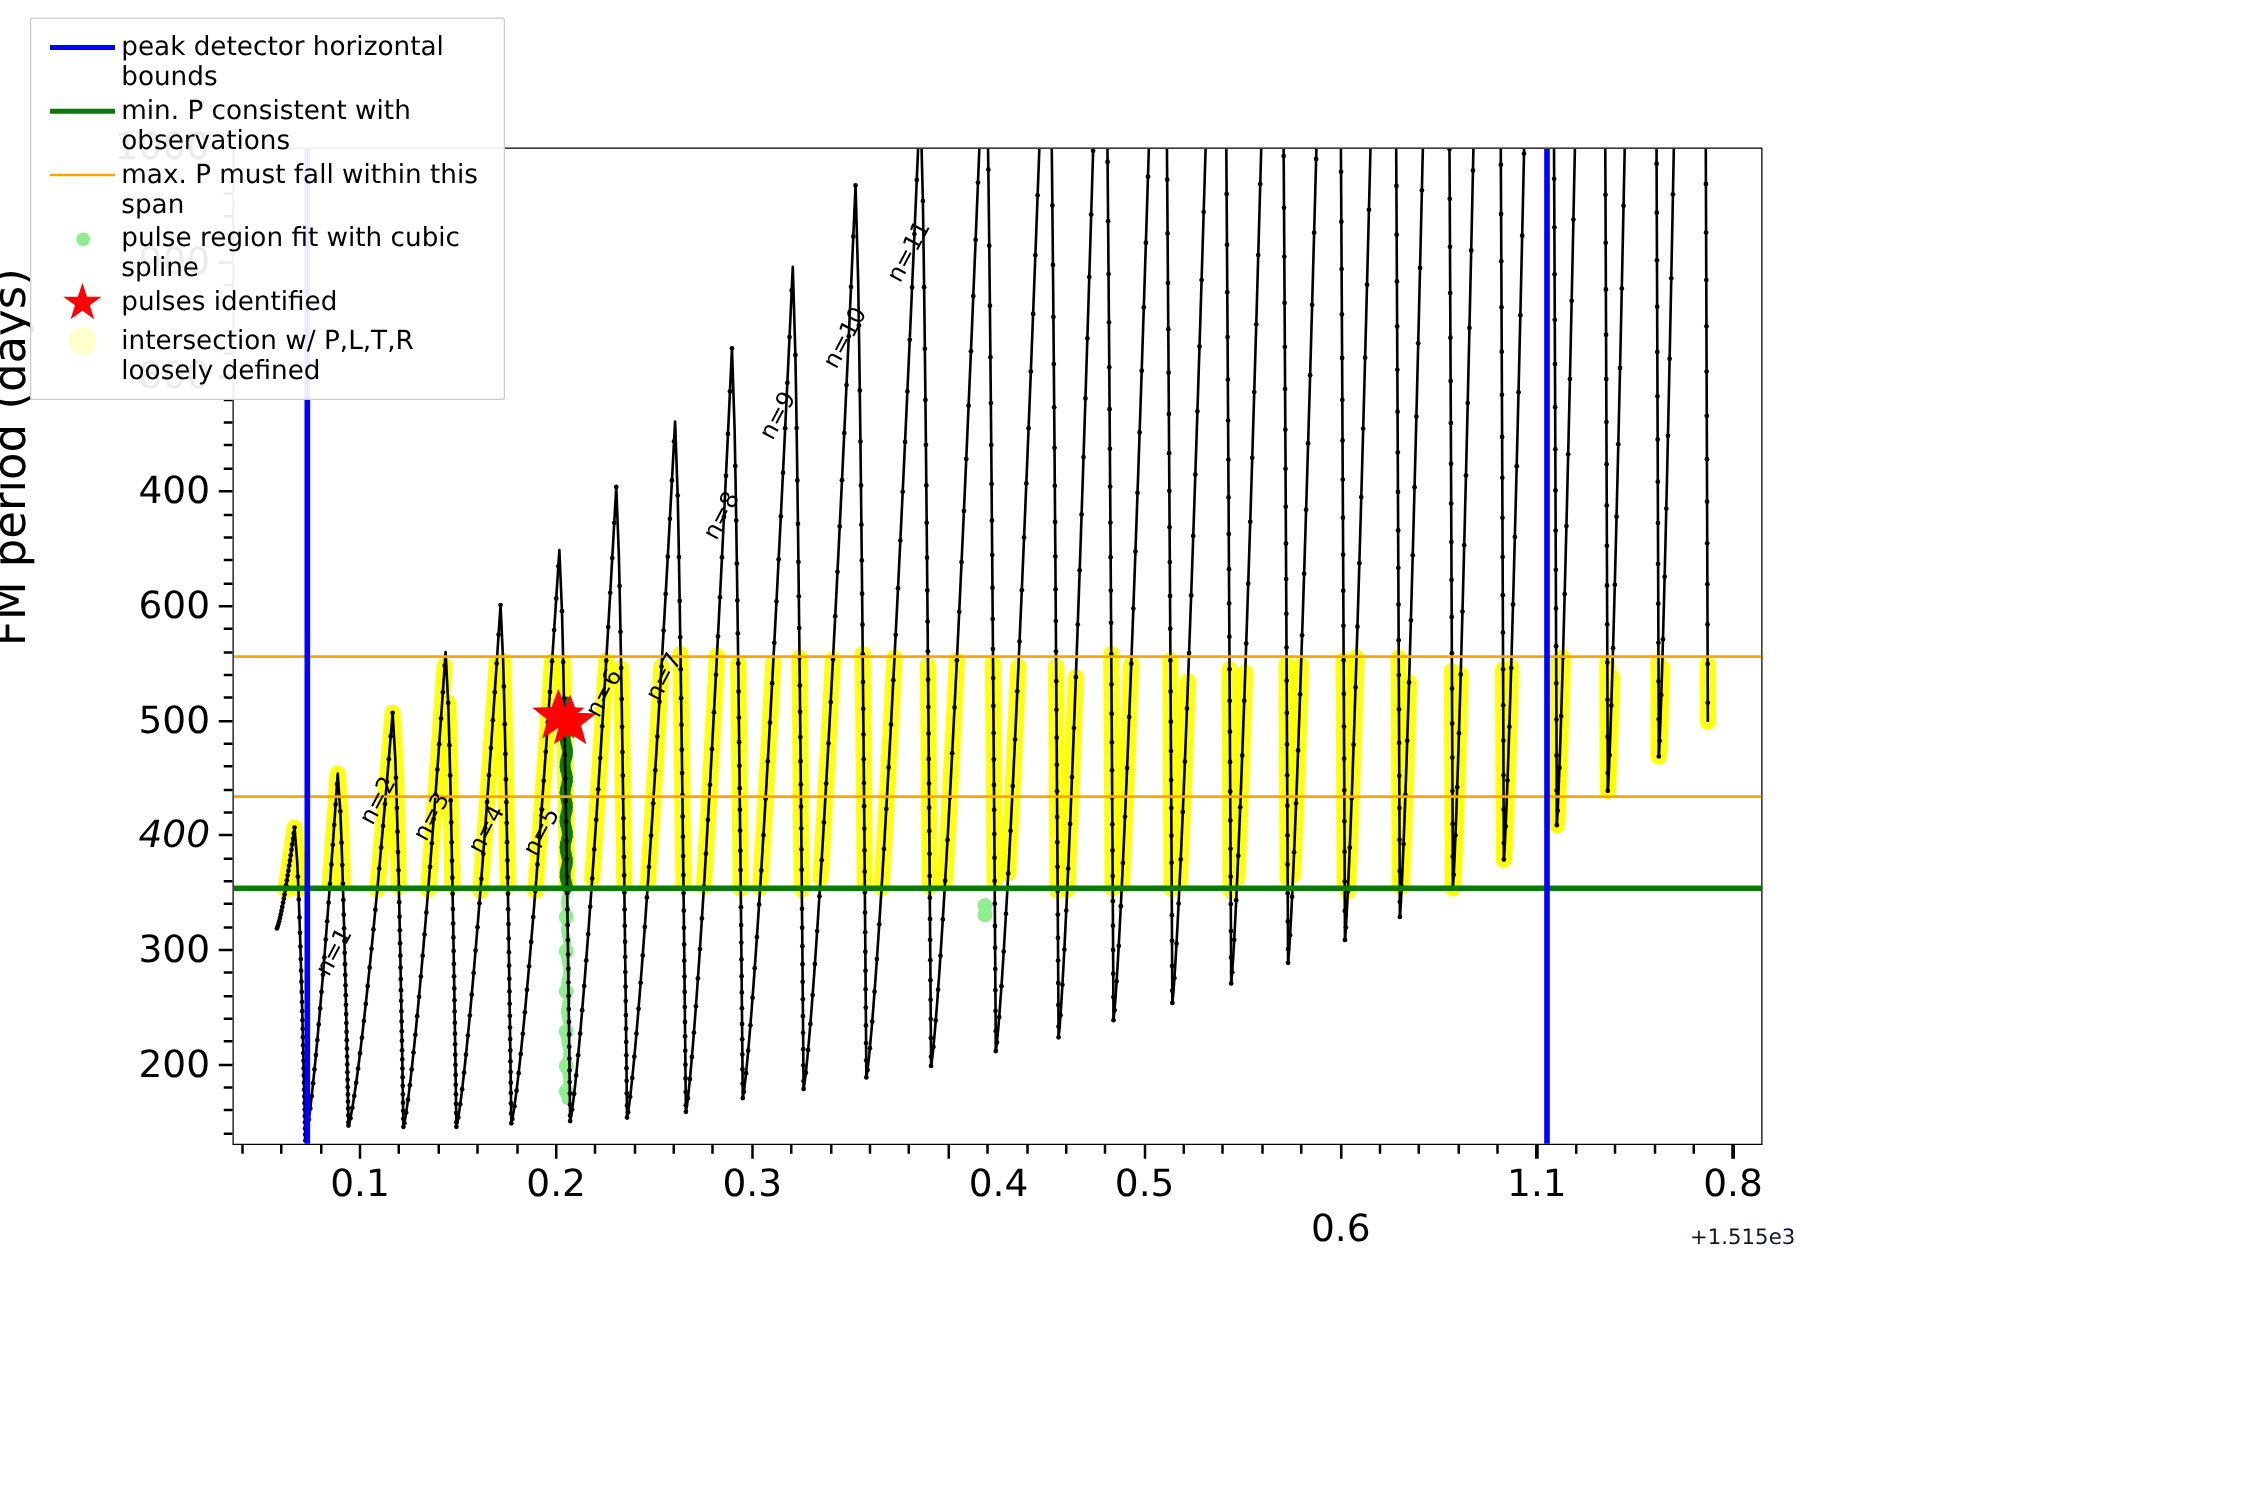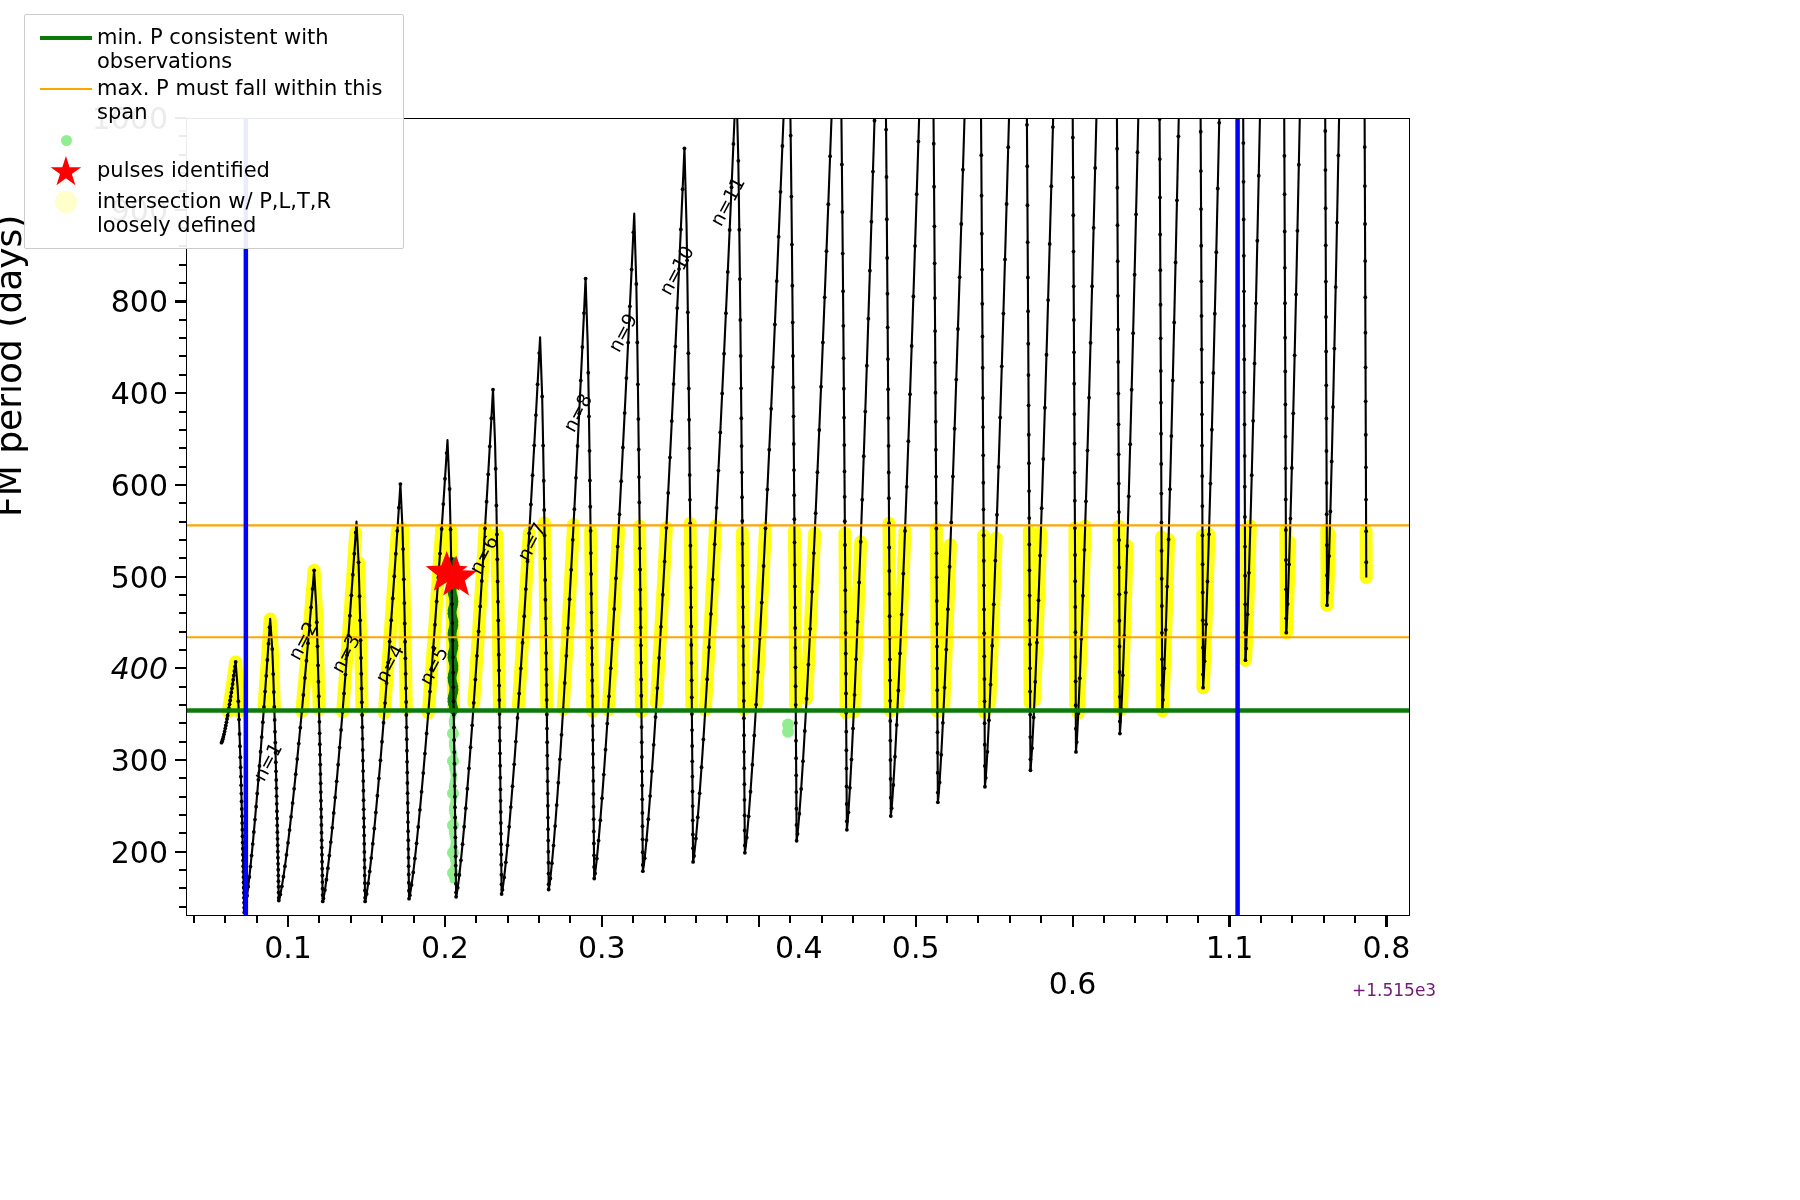--- a/index.html
+++ b/index.html
@@ -82,21 +82,21 @@
     top:964px;
     text-align:center;
     font-size:36px;
     color:#000;
   }
   #x-offset{
     position:absolute;
     left:1352px;
     top:980px;
     font-size:17px;
-    color:#701a75;
+    color:#0f172a;
     white-space:nowrap;
   }
 
   
   #legend{
     position:absolute;
     left:24px; top:14px;
     width:380px;
     background:rgba(255,255,255,0.92);
     border:1px solid #cccccc;
@@ -1839,39 +1839,46 @@
       <div class="xtick-minor" style="left: 1291.31px; top: 916px; position: absolute;"></div>
       <div class="xtick-minor" style="left: 1322.69px; top: 916px; position: absolute;"></div>
       <div class="xtick-minor" style="left: 1354.08px; top: 916px; position: absolute;"></div>
     </div>
 
   <div id="x-offset">+1.515e3</div>
 
   <div id="legend">
 
 
+    <div class="legend-row">
+      <div class="legend-handle">
+          <div class="lh-blue"></div>
+        </div>
+      <div class="legend-text">peak detector horizontal bounds</div>
+    </div>
 
     <div class="legend-row">
       <div class="legend-handle">
           <div class="lh-green"></div>
         </div>
       <div class="legend-text">min. P consistent with observations</div>
     </div>
 
     <div class="legend-row">
       <div class="legend-handle">
           <div class="lh-orange"></div>
         </div>
       <div class="legend-text">max. P must fall within this span</div>
     </div>
 
     <div class="legend-row">
       <div class="legend-handle">
           <div class="lh-dot-green"></div>
         </div>
+      <div class="legend-text">pulse region fit with cubic spline</div>
     </div>
 
     <div class="legend-row">
       <div class="legend-handle">
           <div class="lh-star">★</div>
         </div>
       <div class="legend-text">pulses identified</div>
     </div>
 
     <div class="legend-row">

